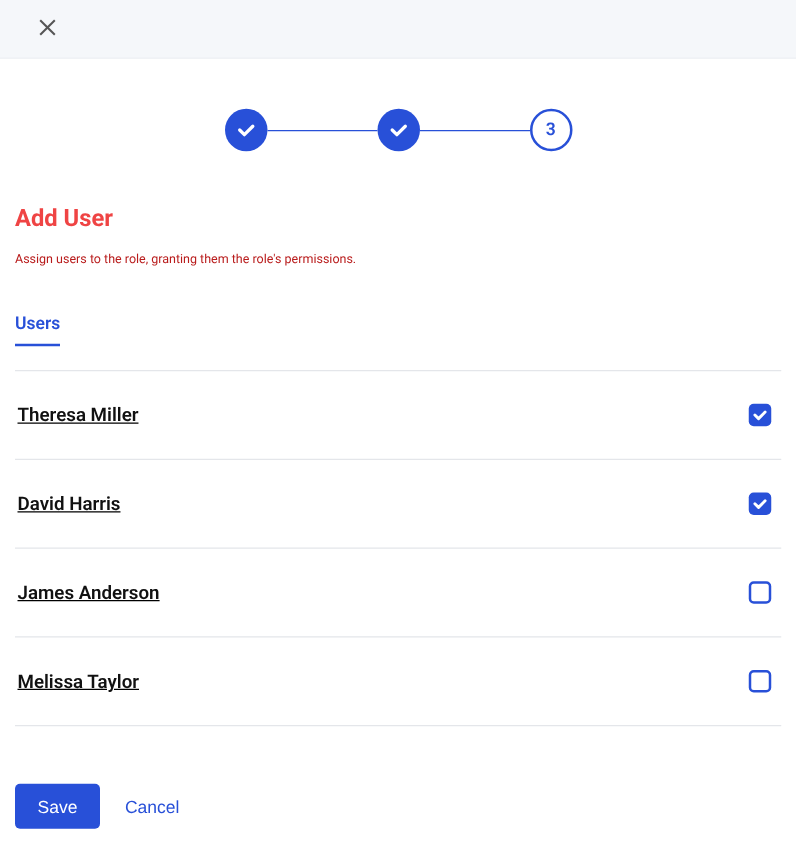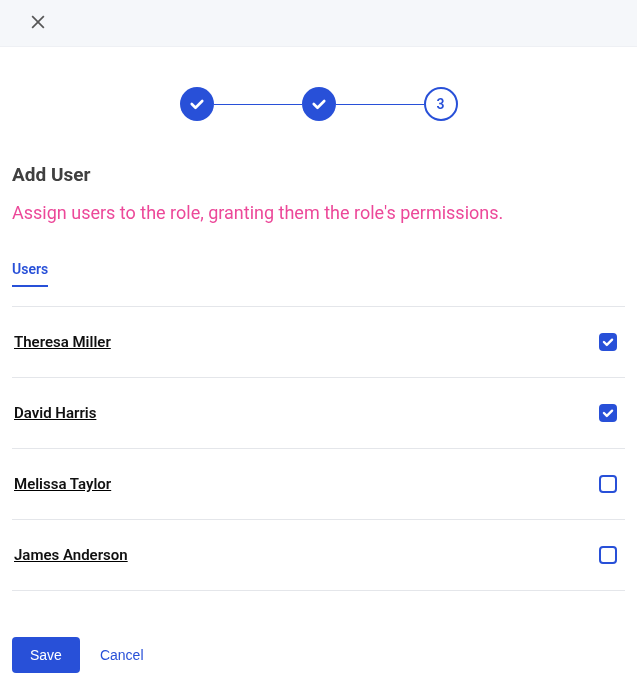--- a/index.html
+++ b/index.html
@@ -58,26 +58,26 @@
     width: 88px;
     height: 1px;
     background: #2850d8;
   }
   .content {
     padding: 0 12px;
   }
   .section-title {
     font-size: 19px;
     font-weight: 700;
-    color: #404040;
+    color: #ef4444;
     margin-bottom: 8px;
   }
   .section-desc {
-    font-size: 18px;
-    color: #ec4899;
+    font-size: 10px;
+    color: #b91c1c;
     margin-bottom: 38px;
     margin-top: 16px;
   }
   .tabs {
     display: flex;
     border-bottom: 1px solid #fff;
     margin-bottom: 0;
   }
   .tab {
     display: flex;
@@ -208,25 +208,25 @@
     </div>
     <div class="user-row">
       <span class="user-name">David Harris</span>
       <div class="checkbox checked">
         <svg width="14" height="14" viewBox="0 0 24 24" fill="none" stroke="#fff" stroke-width="4" stroke-linecap="round" stroke-linejoin="round">
           <polyline points="5 12 10 17 19 8"></polyline>
         </svg>
       </div>
     </div>
     <div class="user-row">
+      <span class="user-name">James Anderson</span>
+      <div class="checkbox unchecked"></div>
+    </div>
+    <div class="user-row">
       <span class="user-name">Melissa Taylor</span>
-      <div class="checkbox unchecked"></div>
-    </div>
-    <div class="user-row">
-      <span class="user-name">James Anderson</span>
       <div class="checkbox unchecked"></div>
     </div>
   </div>
 </div>
 
 <div class="footer">
   <button class="btn btn-primary">Save</button>
   <button class="btn btn-link">Cancel</button>
 </div>
 

